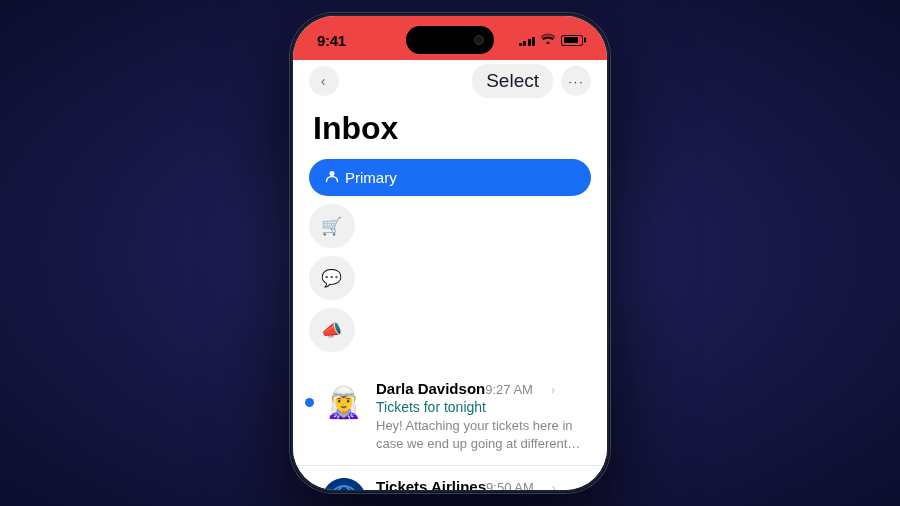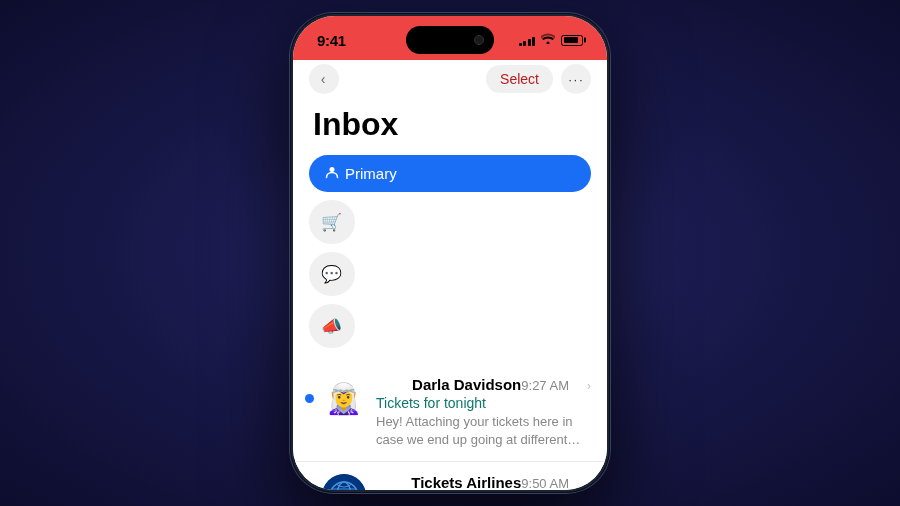--- a/index.html
+++ b/index.html
@@ -172,22 +172,22 @@
       display: flex;
       gap: 8px;
       align-items: center;
     }
 
     .select-btn {
       background: #f0f0f0;
       border: none;
       border-radius: 16px;
       padding: 6px 14px;
-      font-size: 14px;
-      color: #b91c1c;
+      font-size: 19px;
+      color: #0f172a;
       cursor: pointer;
     }
 
     .more-btn {
       width: 30px;
       height: 30px;
       background: #f0f0f0;
       border-radius: 50%;
       display: flex;
       align-items: center;
@@ -297,21 +297,21 @@
       overflow: hidden;
     }
 
     .email-content {
       flex: 1;
       min-width: 0;
     }
 
     .email-header {
       display: flex;
-      justify-content: flex-end;
+      justify-content: flex-start;
       align-items: baseline;
       margin-bottom: 2px;
     }
 
     .sender-name {
       font-size: 15px;
       font-weight: 600;
       color: #000;
     }
 

